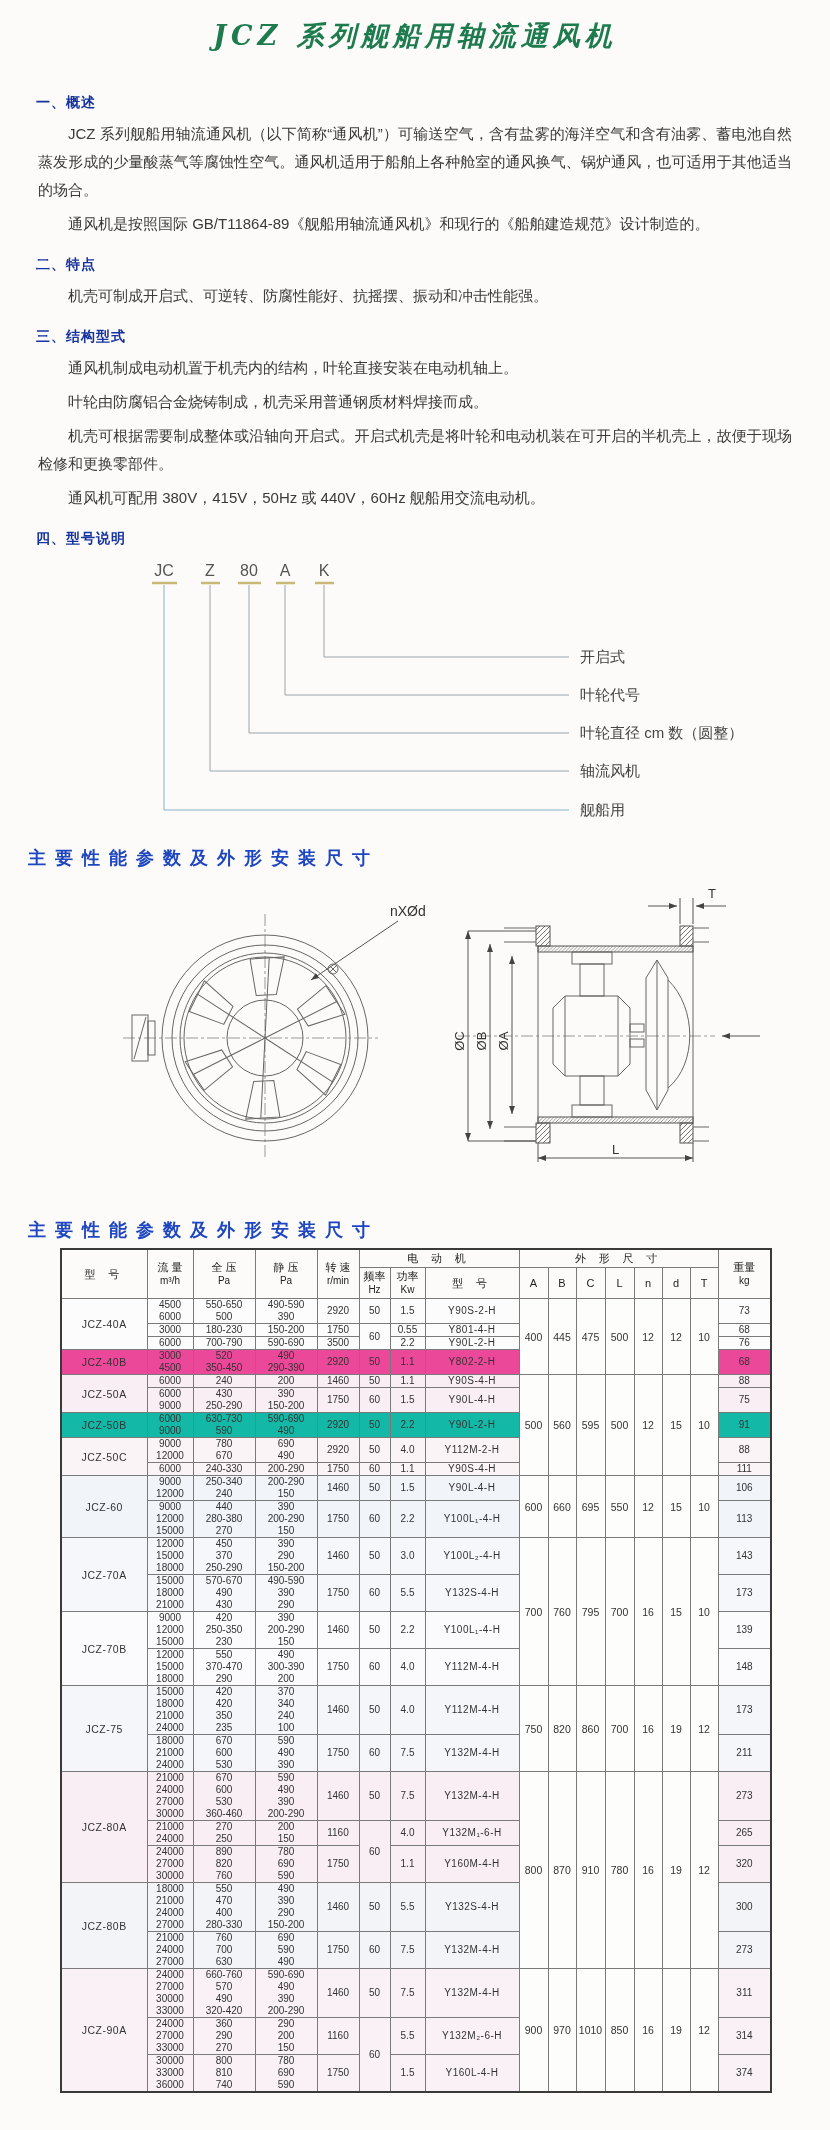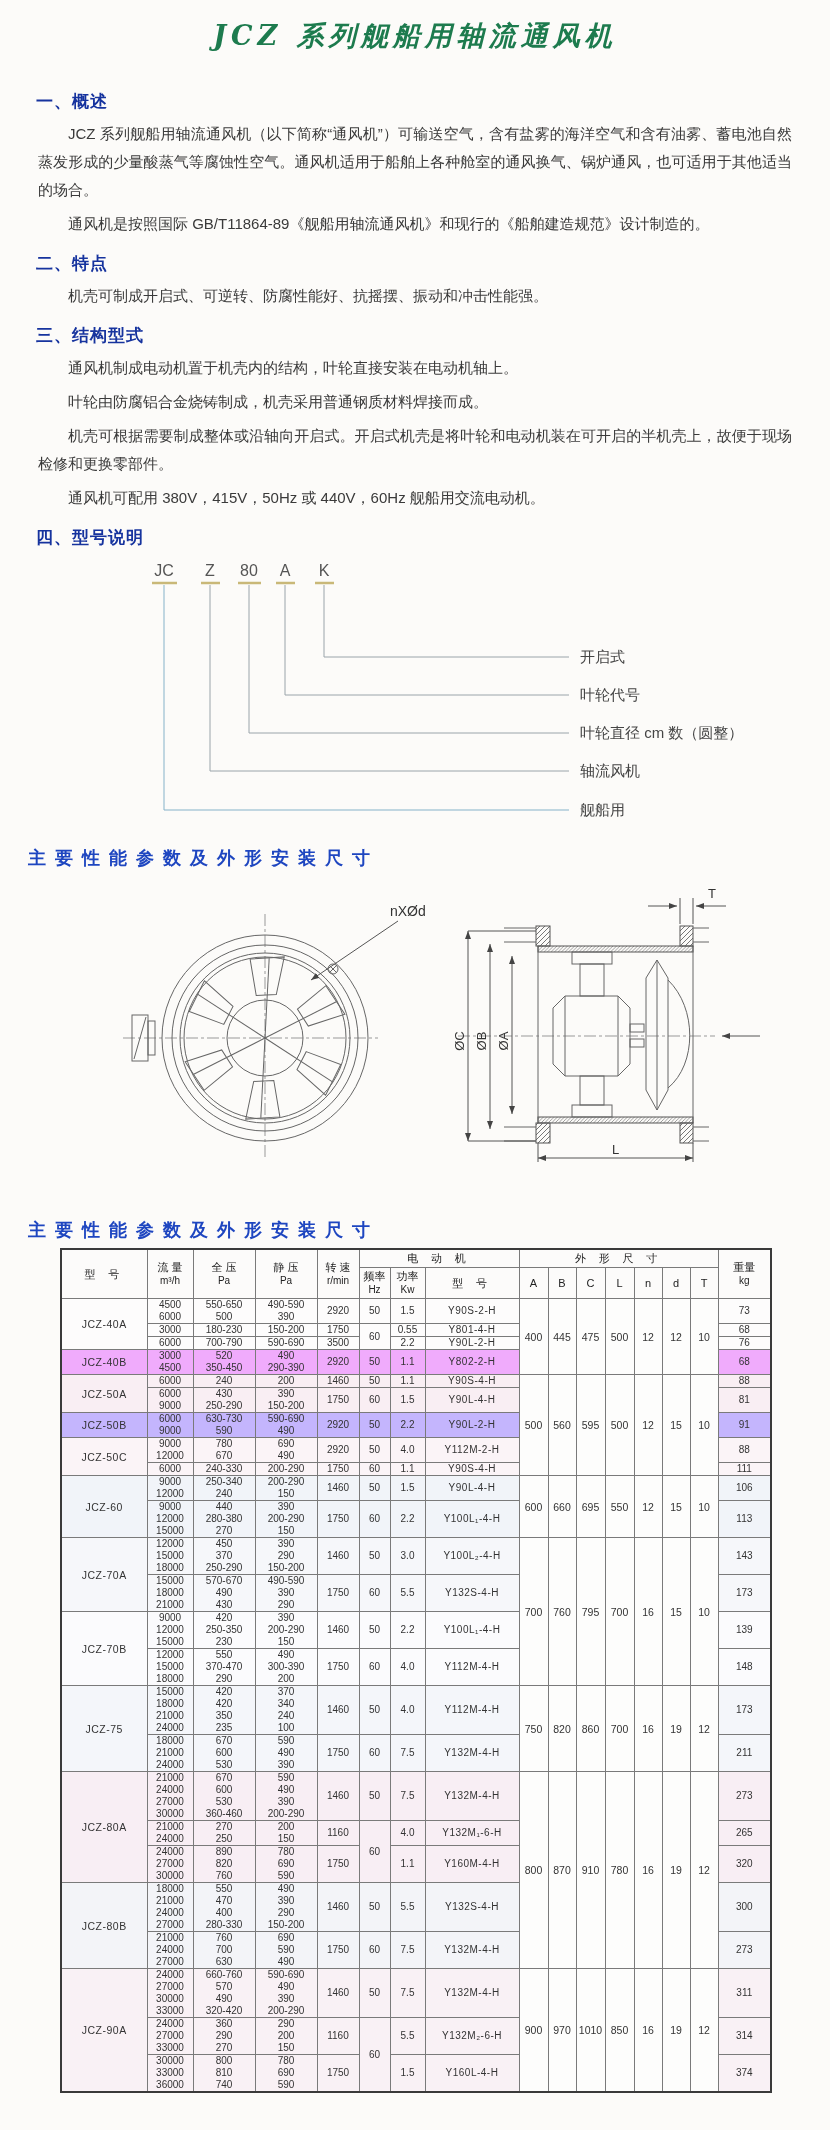--- a/index.html
+++ b/index.html
@@ -9,21 +9,21 @@
     color:#3c3c3c;
   }
   .page{padding:12px 28px 26px 28px;box-sizing:border-box;}
   h1.title{
     margin:6px 0 36px 0;text-align:center;
     font-family:"DejaVu Serif","Liberation Serif",serif;
     font-style:italic;font-weight:bold;
     font-size:27px;letter-spacing:5px;color:#1d7b4e;
   }
   h2.sec{
-    color:#16339e;font-size:17px;font-weight:bold;
+    color:#16339e;font-size:14px;font-weight:bold;
     margin:14px 0 4px 8px;letter-spacing:1px;line-height:24px;
   }
   p.body{
     margin:6px 10px;font-size:15px;line-height:28px;
     text-indent:2em;text-align:justify;color:#3a3a3a;
   }
   .perf-heading{
     text-align:left;color:#1e46c0;font-weight:bold;
     font-size:18px;letter-spacing:9px;margin:14px 0 4px 0;line-height:24px;
   }
@@ -361,21 +361,21 @@
             <div>700-790</div>
           </td>
           <td class="num">
             <div>590-690</div>
           </td>
           <td class="num">3500</td>
           <td class="num">2.2</td>
           <td class="motor">Y90L-2-H</td>
           <td class="num">76</td>
         </tr>
-        <tr class="grp" style="background: #f0abfc;">
+        <tr class="grp" style="background: #ec4899;">
           <td class="model">JCZ-40B</td>
           <td class="num">
             <div>3000</div>
             <div>4500</div>
           </td>
           <td class="num">
             <div>520</div>
             <div>350-450</div>
           </td>
           <td class="num">
@@ -422,23 +422,23 @@
             <div>250-290</div>
           </td>
           <td class="num">
             <div>390</div>
             <div>150-200</div>
           </td>
           <td class="num">1750</td>
           <td class="num">60</td>
           <td class="num">1.5</td>
           <td class="motor">Y90L-4-H</td>
-          <td class="num">81</td>
-        </tr>
-        <tr class="grp" style="background: #c4b5fd;">
+          <td class="num">75</td>
+        </tr>
+        <tr class="grp" style="background: #14b8a6;">
           <td class="model">JCZ-50B</td>
           <td class="num">
             <div>6000</div>
             <div>9000</div>
           </td>
           <td class="num">
             <div>630-730</div>
             <div>590</div>
           </td>
           <td class="num">

